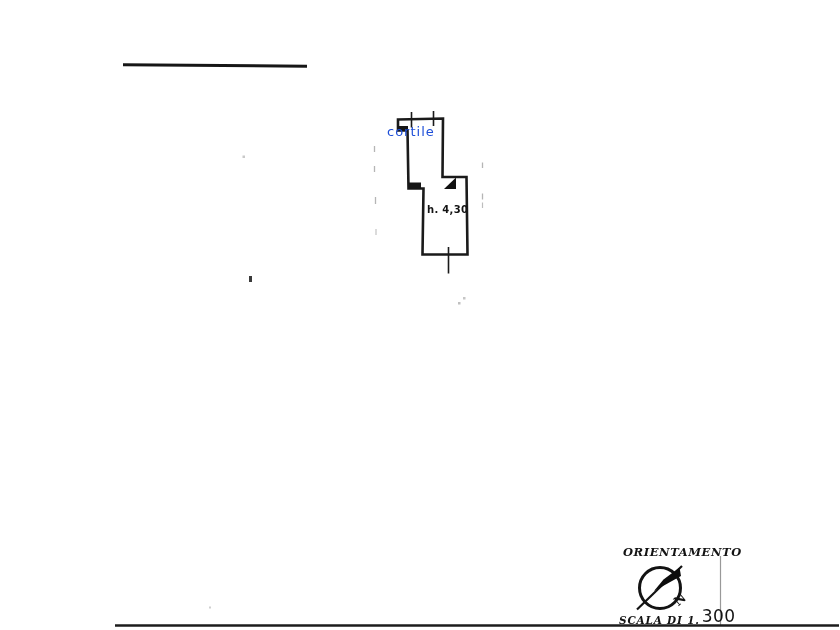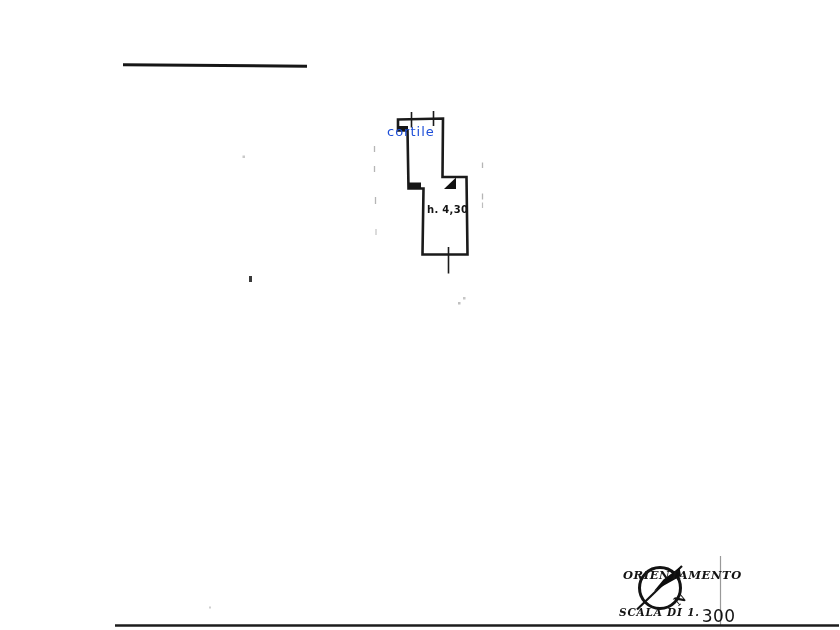--- a/index.html
+++ b/index.html
@@ -39,25 +39,25 @@
     font-family:"DejaVu Sans",sans-serif;
     font-size:10px;font-weight:700;
     letter-spacing:0.3px;color:#141414;
     white-space:nowrap;
   }
   #orientation-label{
     left:623px;top:545px;
     font-family:"DejaVu Serif","Liberation Serif",serif;
     font-style:italic;font-weight:700;
     font-size:11.5px;letter-spacing:0.6px;
-    color:#141414;white-space:nowrap;margin-top:23px;
+    color:#141414;white-space:nowrap;
   }
   #scale-label{
     left:619px;top:606px;
-    display:flex;align-items:flex-start;gap:2px;
+    display:flex;align-items:flex-end;gap:2px;
     white-space:nowrap;
   }
   #scale-prefix{
     font-family:"DejaVu Serif","Liberation Serif",serif;
     font-style:italic;font-weight:700;
     font-size:10.5px;letter-spacing:0.8px;color:#141414;
   }
   #scale-value{
     font-family:"DejaVu Sans",sans-serif;
     font-size:17px;font-weight:500;letter-spacing:0.5px;color:#141414;

